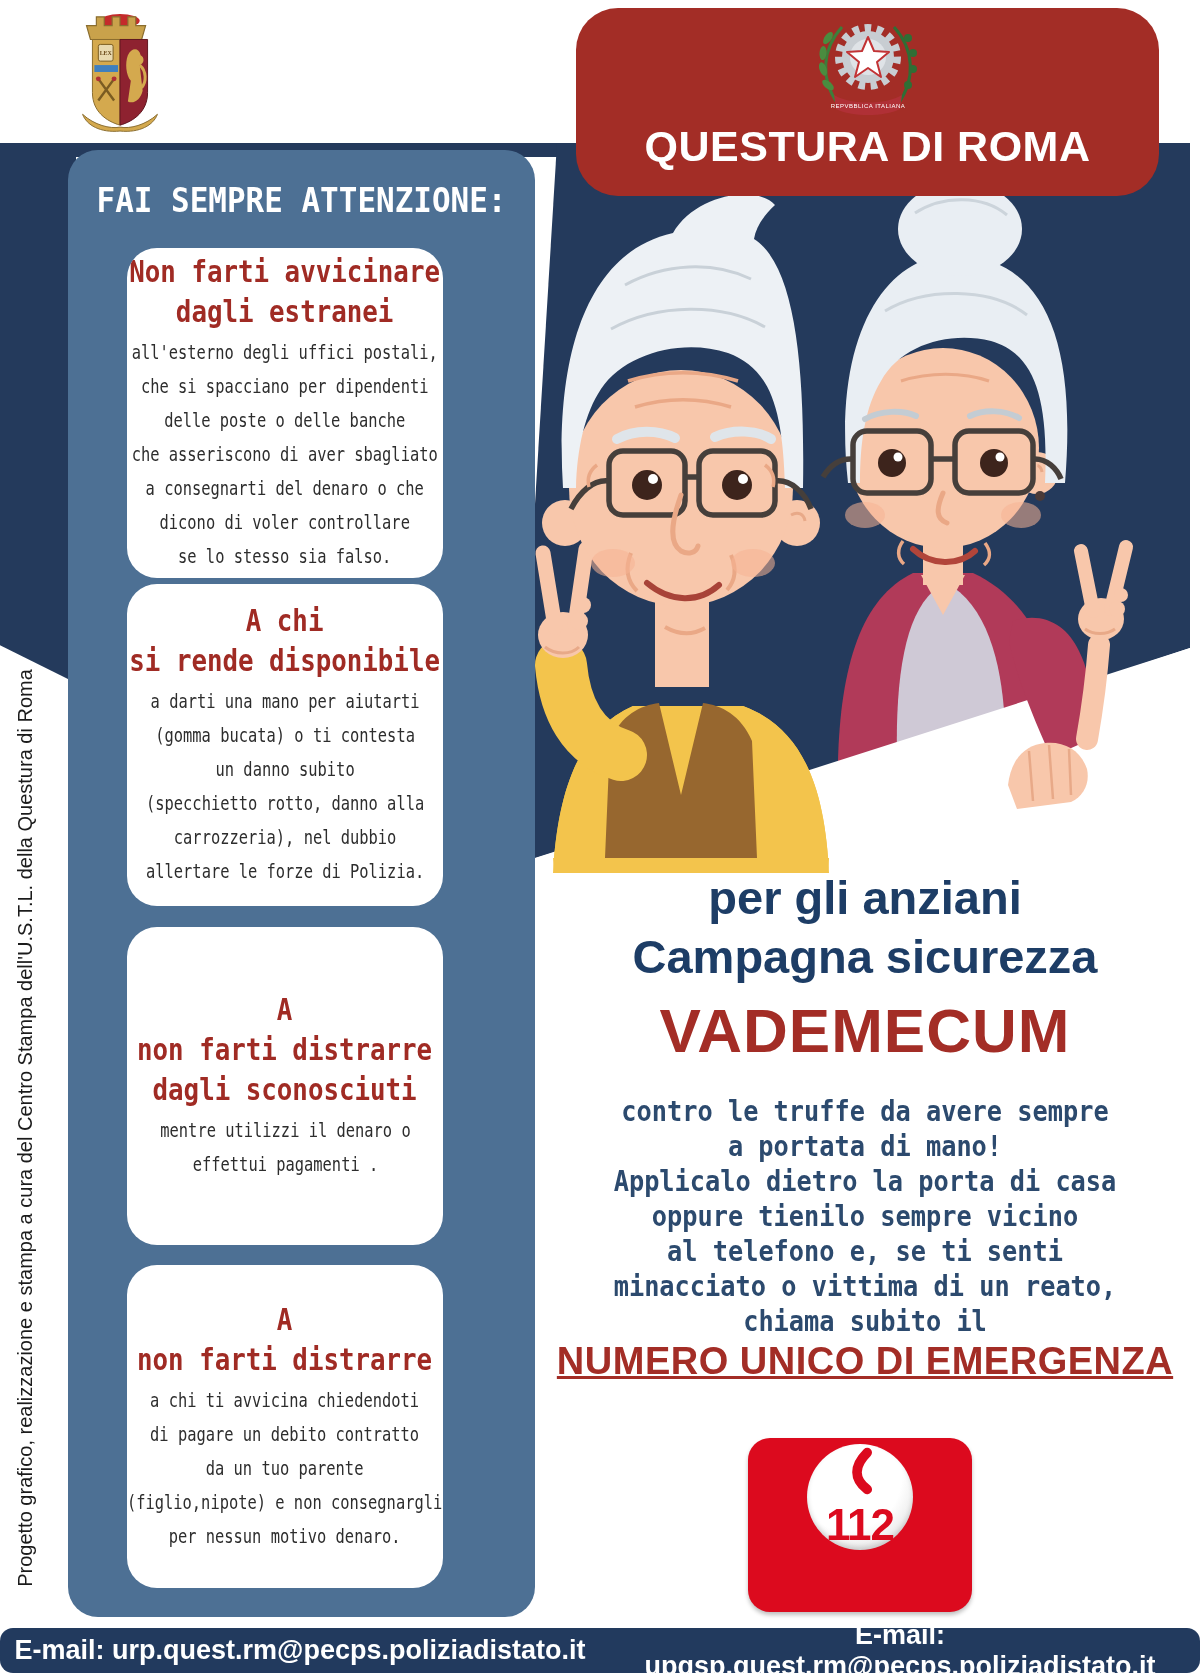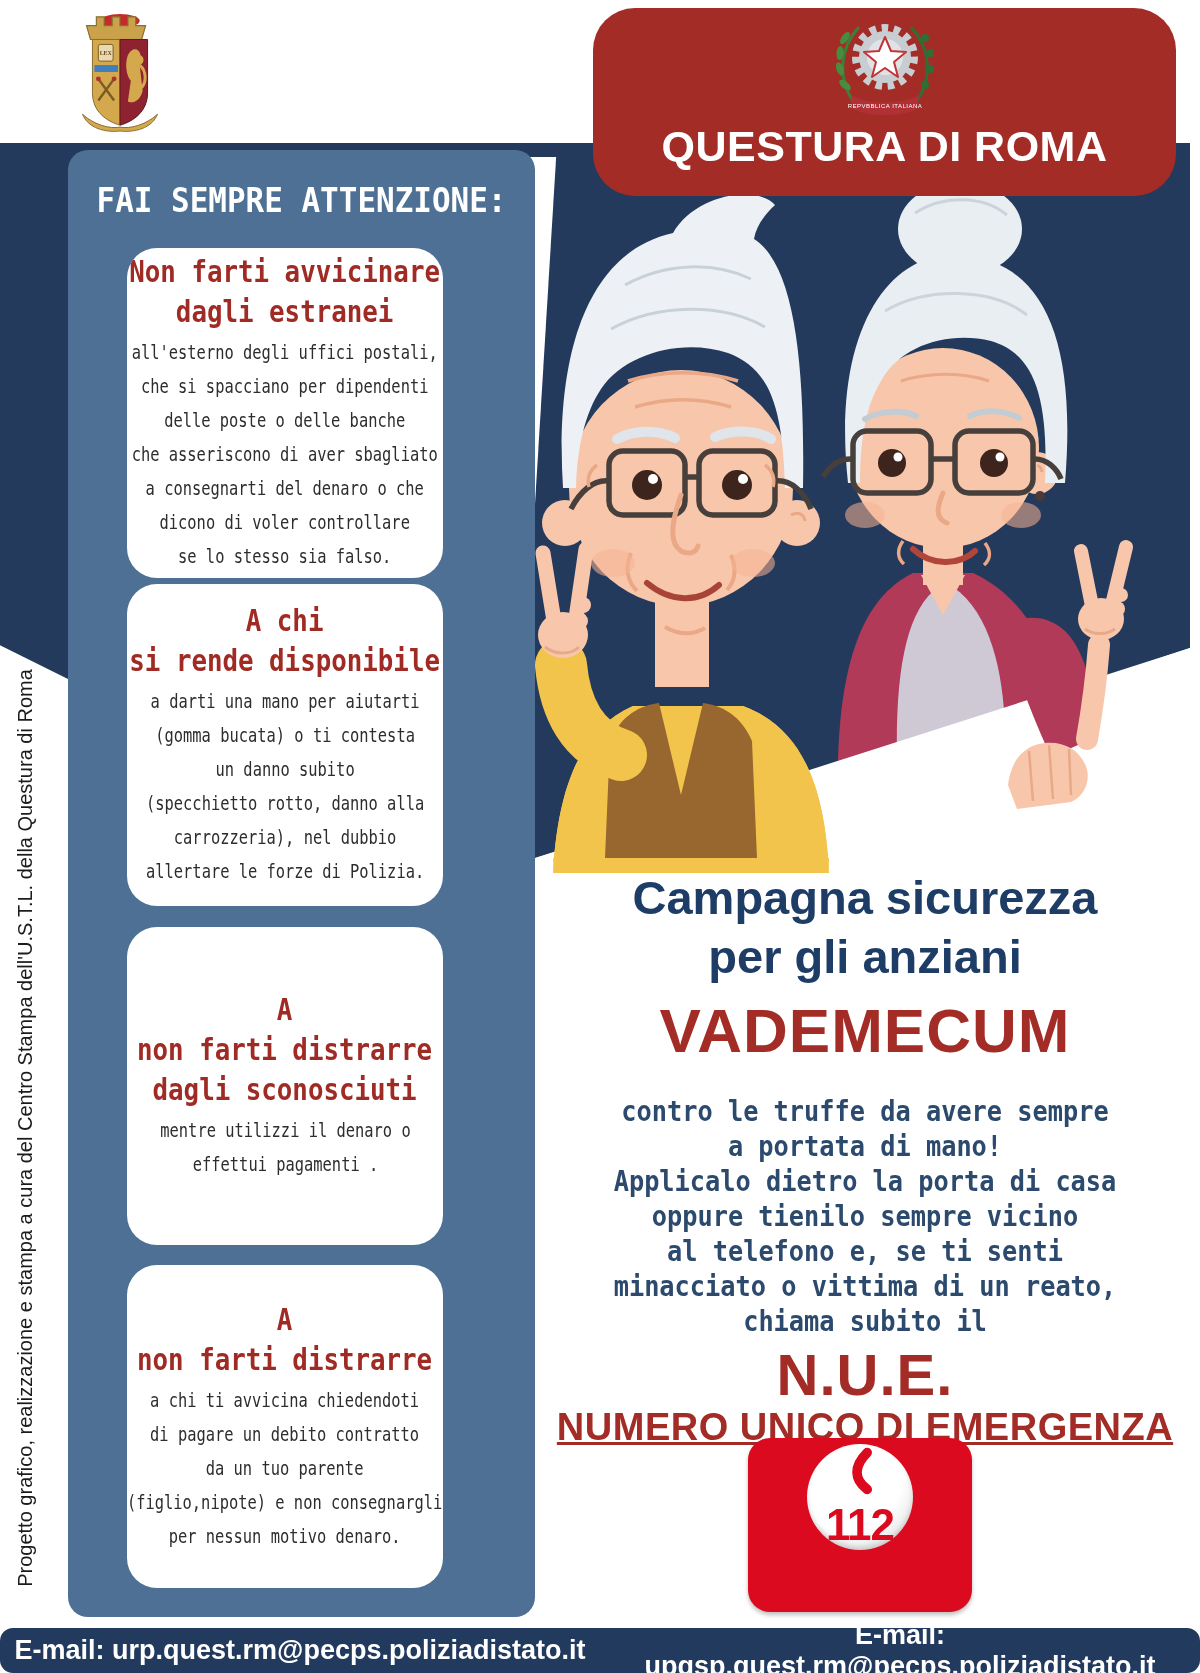--- a/index.html
+++ b/index.html
@@ -6,36 +6,36 @@
   .page{position:relative;width:1200px;height:1673px;margin:0 auto;background:#ffffff;
         overflow:hidden;font-family:"Liberation Sans",sans-serif;}
 
   
   .top-strip{position:absolute;left:0;top:143px;width:1190px;height:14px;background:#243a5c;z-index:1;}
   .left-band{position:absolute;left:0;top:143px;width:76px;height:540px;background:#243a5c;
              clip-path:polygon(0 0,100% 0,100% 100%,0 93%);z-index:1;}
 
   
   .panel{position:absolute;left:68px;top:150px;width:467px;height:1467px;background:#4d7094;
-         border-radius:20px;z-index:3;}
+         border-radius:30px;z-index:3;}
   .panel-heading{position:absolute;top:30px;left:0;width:100%;text-align:center;color:#fff;
                  font:700 34px "DejaVu Sans Mono",monospace;transform:scaleX(.91);letter-spacing:0;}
   .card{position:absolute;left:59px;width:316px;background:#fff;border-radius:30px;
         display:flex;flex-direction:column;justify-content:center;align-items:center;overflow:hidden;}
   .card1{top:98px;height:330px;}
   .card2{top:434px;height:322px;}
   .card3{top:777px;height:318px;}
   .card4{top:1115px;height:323px;}
   .card-title{color:#a02b24;font:700 30px "DejaVu Sans Mono",monospace;line-height:40px;
               text-align:center;transform:scaleX(.86);white-space:nowrap;}
   .card-body{margin-top:4px;color:#2d2d2d;font:400 19.5px "DejaVu Sans Mono",monospace;line-height:34px;
              text-align:center;transform:scaleX(.79);white-space:nowrap;}
 
   
-  .red-header{position:absolute;left:593px;top:8px;width:583px;height:188px;background:#a32d26;
+  .red-header{position:absolute;left:576px;top:8px;width:583px;height:188px;background:#a32d26;
               border-radius:42px;z-index:5;display:flex;flex-direction:column;align-items:center;
               justify-content:flex-start;}
   .red-header .title{color:#fff;font:800 43px "Liberation Sans",sans-serif;letter-spacing:.5px;margin-top:2px;}
 
   
   .crest{position:absolute;left:68px;top:6px;width:104px;height:128px;z-index:5;}
 
   
   .couple{position:absolute;left:513px;top:143px;width:677px;height:730px;z-index:2;}
 
@@ -292,33 +292,32 @@
         <div>a chi ti avvicina chiedendoti</div>
         <div>di pagare un debito contratto</div>
         <div>da un tuo parente</div>
         <div>(figlio,nipote) e non consegnargli</div>
         <div>per nessun motivo denaro.</div>
       </div>
     </div>
   </div>
 
   <div class="right-text">
+    <div class="camp-line">per gli anziani</div>
     <div class="camp-line">Campagna sicurezza</div>
-    <div class="camp-line">per gli anziani</div>
     <div class="vademecum">VADEMECUM</div>
     <div class="intro">
       <div class="intro-line">contro le truffe da avere sempre</div>
       <div class="intro-line">a portata di mano!</div>
       <div class="intro-line">Applicalo dietro la porta di casa</div>
       <div class="intro-line">oppure tienilo sempre vicino</div>
       <div class="intro-line">al telefono e, se ti senti</div>
       <div class="intro-line">minacciato o vittima di un reato,</div>
       <div class="intro-line">chiama subito il</div>
     </div>
-    <div class="nue">N.U.E.</div>
     <div class="nue-full">NUMERO UNICO DI EMERGENZA</div>
   </div>
 
   <div class="badge">
     <div class="badge-circle">
       <svg width="24" height="56" viewBox="0 0 30 60">
         <path d="M24,7 C7,24 7,40 24,53" stroke="#dc0a1e" stroke-width="12" fill="none" stroke-linecap="round"></path>
       </svg>
       <span class="badge-number">112</span>
     </div>

